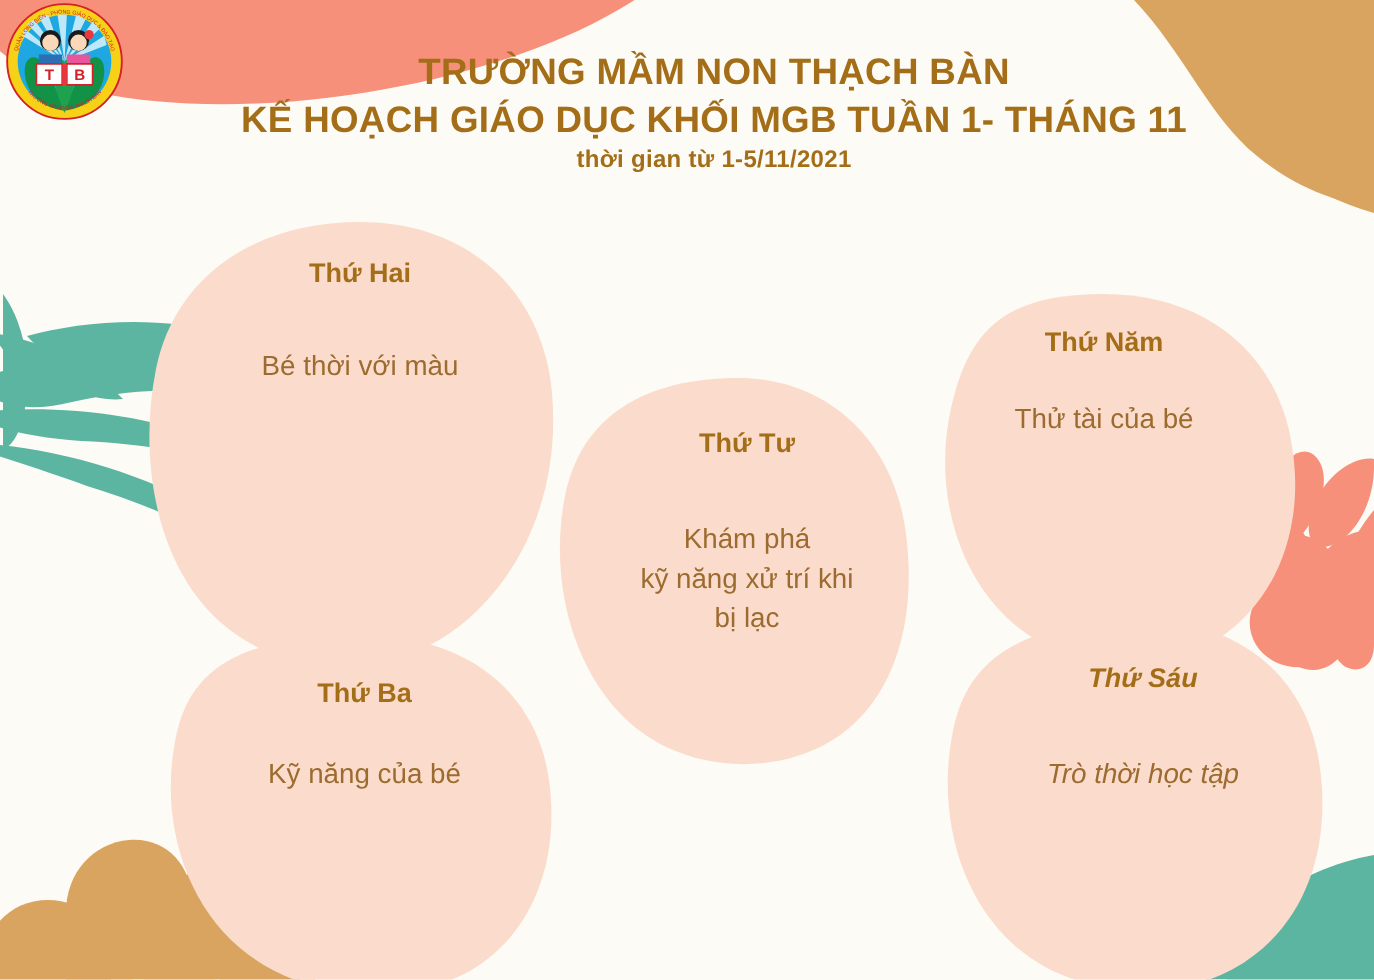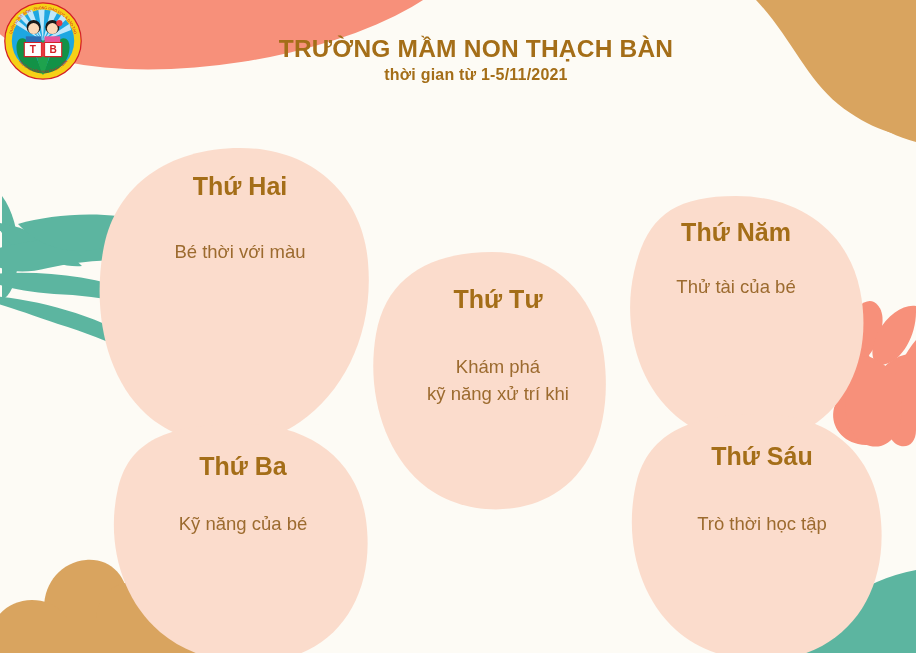--- a/index.html
+++ b/index.html
@@ -65,21 +65,21 @@
 
   
   .day {
     position: absolute;
     z-index: 4;
     text-align: center;
     color: #9C6B2F;
   }
   .day .title {
     font-weight: bold;
-    font-size: 25px;
+    font-size: 18px;
     color: #A46E18;
     line-height: 1.15;
     white-space: nowrap;
   }
   .day .desc {
     font-size: 18.5px;
     color: #9C6B2F;
     line-height: 1.45;
   }
 
@@ -88,21 +88,21 @@
 
   #day-wed  { left: 384px; top: 285px;  width: 228px; }
   #day-wed .desc { margin-top: 40px; }
 
   #day-thu  { left: 605px; top: 218px;  width: 262px; }
   #day-thu .desc { margin-top: 27px; }
 
   #day-tue  { left: 110px; top: 452px;  width: 266px; }
   #day-tue .desc { margin-top: 30px; }
 
-  #day-fri  { left: 628px; top: 442px;  width: 268px; }
+  #day-fri  { left: 628px; top: 442px;  width: 268px; font-style: italic; }
   #day-fri .desc { margin-top: 40px; }
 </style>
 </head>
 <body>
 
 <div id="poster">
 
   <svg id="bg-layer" viewBox="0 0 916 653">
     <rect x="0" y="0" width="916" height="653" fill="#FDFBF5"></rect>
 
@@ -205,33 +205,35 @@
     <text font-size="4.6" fill="#D42027" font-family="Liberation Sans, sans-serif">
       <textPath href="#ringTop" startOffset="50%" text-anchor="middle">QUẬN LONG BIÊN - PHÒNG GIÁO DỤC &amp; ĐÀO TẠO</textPath>
     </text>
     <text font-size="4.6" fill="#D42027" font-family="Liberation Sans, sans-serif">
       <textPath href="#ringBot" startOffset="50%" text-anchor="middle">TRƯỜNG MẦM NON THẠCH BÀN</textPath>
     </text>
   </svg>
 
   <div class="header">
     <div class="line l1">TRƯỜNG MẦM NON THẠCH BÀN</div>
+    <div class="line l2">KẾ HOẠCH GIÁO DỤC KHỐI MGB TUẦN 1- THÁNG 11</div>
     <div class="line l3">thời gian từ 1-5/11/2021</div>
   </div>
 
   <div class="day" id="day-mon">
     <div class="title">Thứ Hai</div>
     <div class="desc">Bé thời với màu</div>
   </div>
 
   <div class="day" id="day-wed">
     <div class="title">Thứ Tư</div>
     <div class="desc">
       <div>Khám phá</div>
       <div>kỹ năng xử trí khi</div>
+      <div>bị lạc</div>
     </div>
   </div>
 
   <div class="day" id="day-thu">
     <div class="title">Thứ Năm</div>
     <div class="desc">Thử tài của bé</div>
   </div>
 
   <div class="day" id="day-tue">
     <div class="title">Thứ Ba</div>

